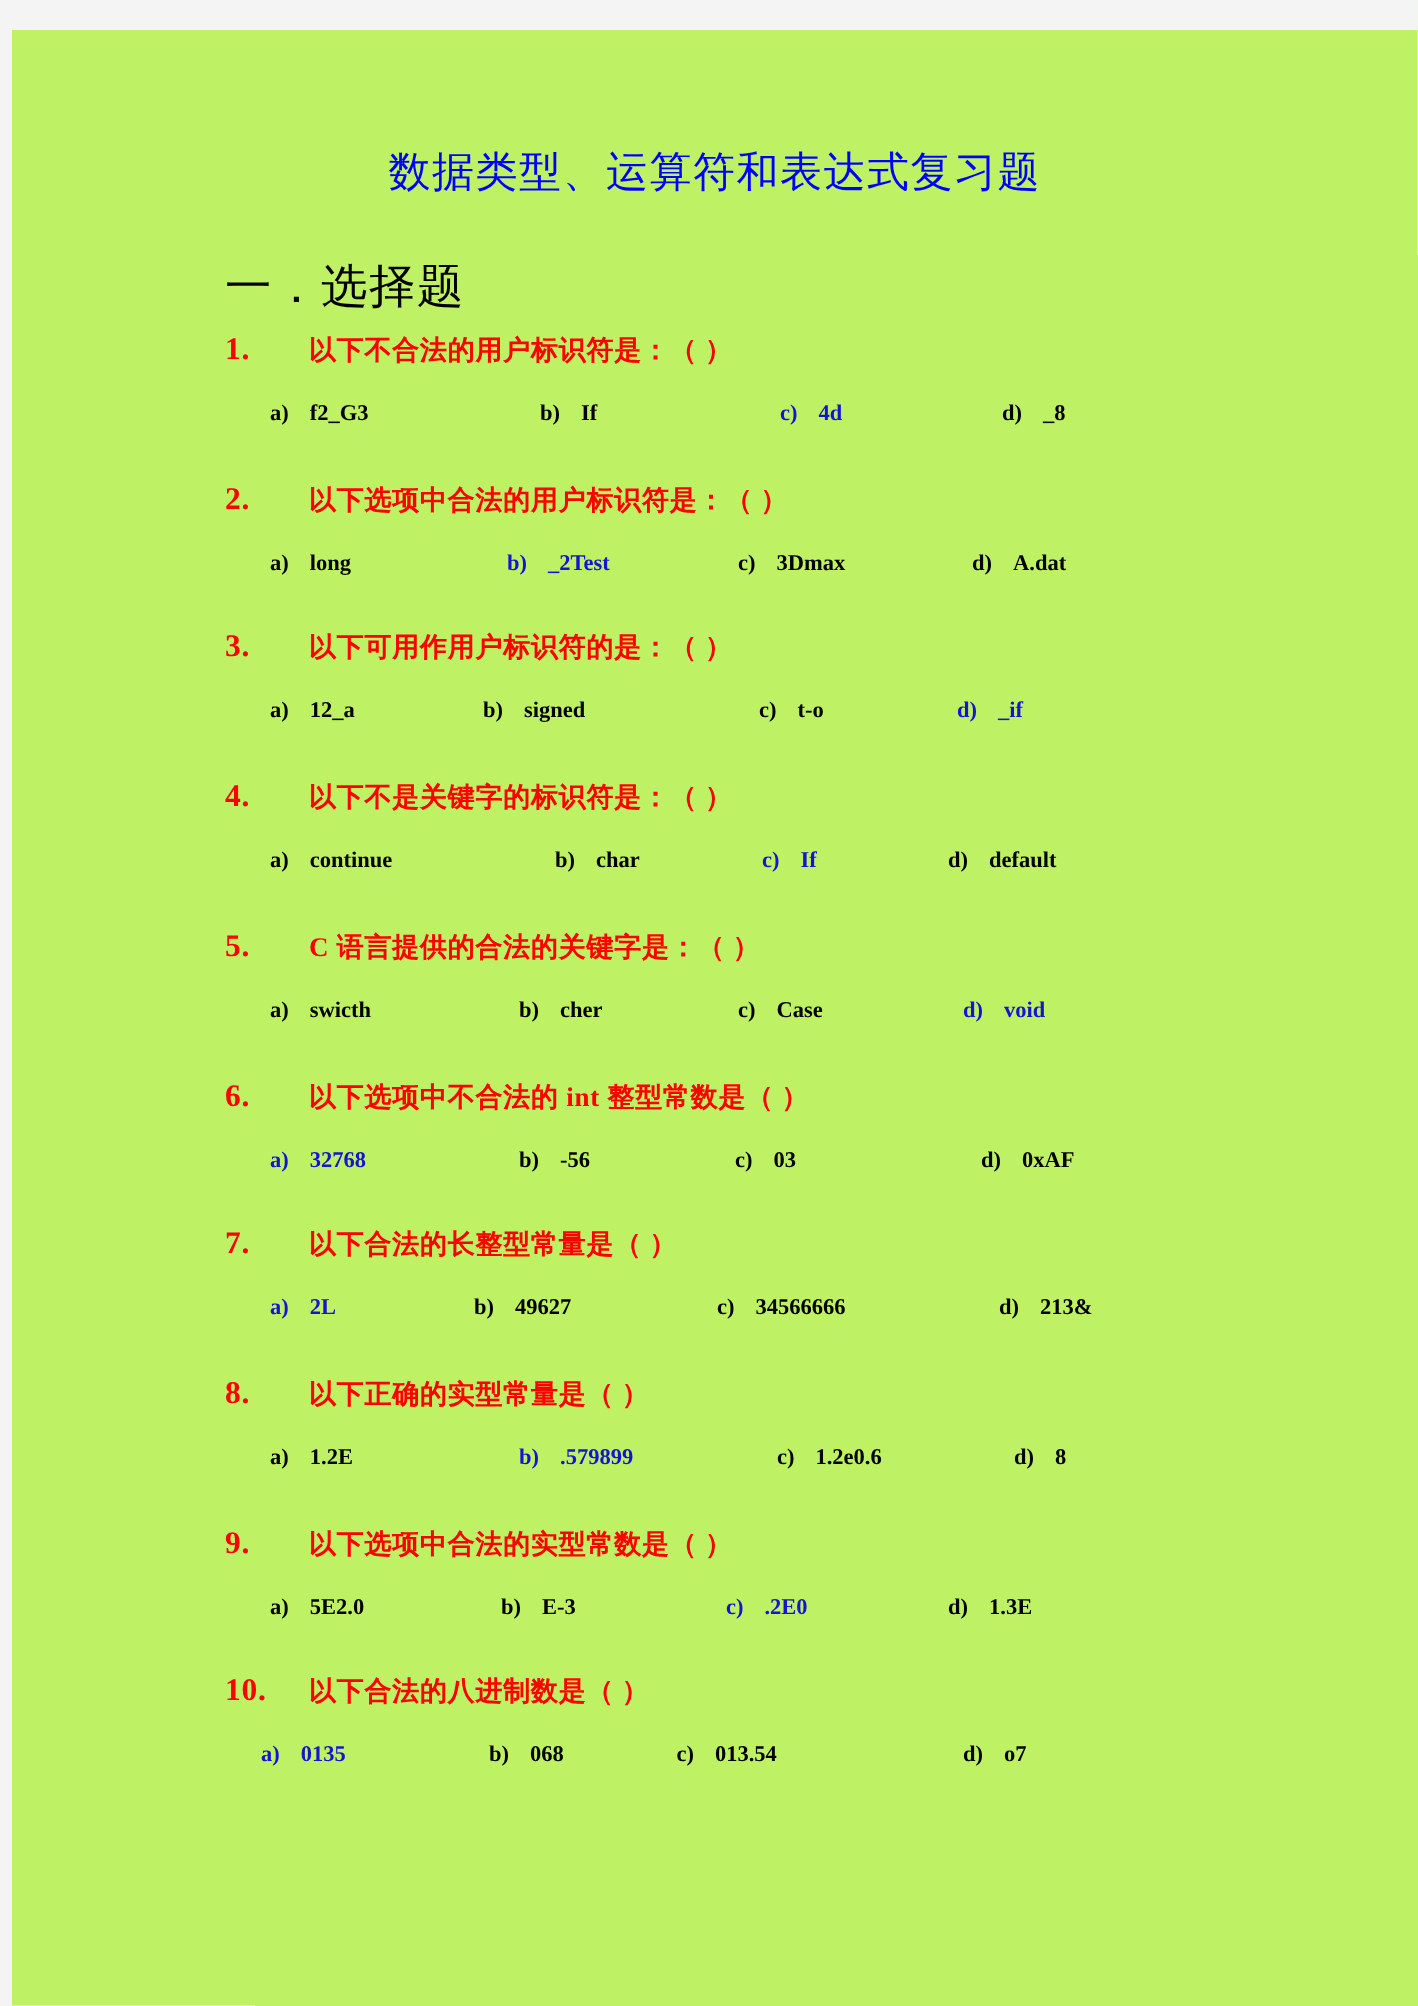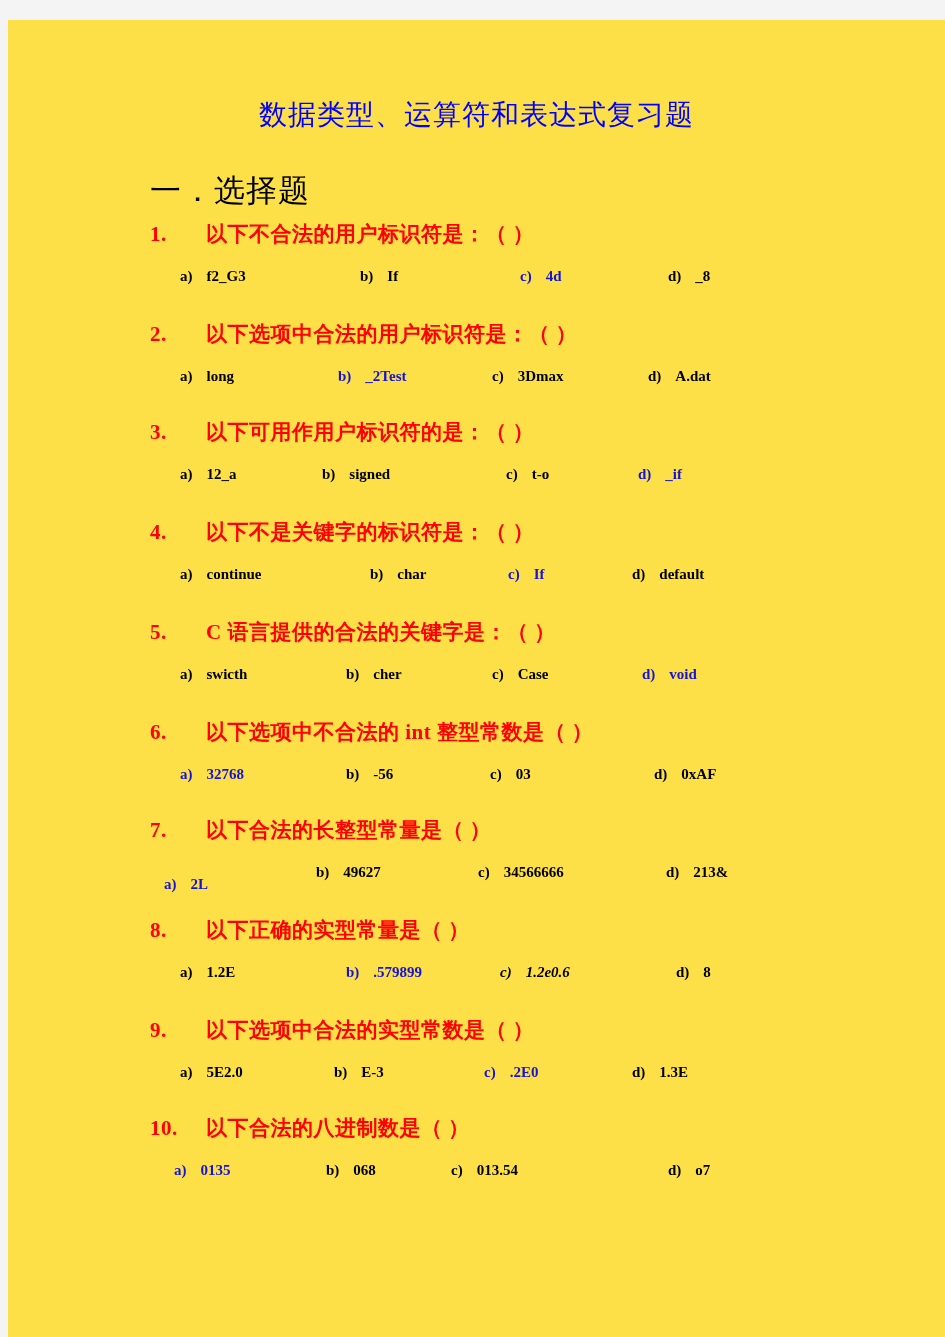--- a/index.html
+++ b/index.html
@@ -21,21 +21,21 @@
     position: absolute;
     inset: 0;
     background: #f4f4f4;
   }
   #page-sheet {
     position: absolute;
     left: 8px;
     top: 20px;
     right: 0;
     bottom: 0;
-    background: #fde047;
+    background: #bef264;
   }
 
   #page-body {
     position: absolute;
     left: 0;
     top: 0;
     width: 937px;
     height: 1317px;
     padding: 0;
   }
@@ -86,21 +86,21 @@
   .q-num {
     display: inline-block;
     min-width: 56px;
     color: #ff0000;
     font-weight: bold;
     font-size: 21px;
   }
   .q-text {
     color: #ff0000;
     font-weight: bold;
-    font-size: 21px;
+    font-size: 18px;
   }
 
   
   .opt-row {
     position: absolute;
     left: 0;
     top: 48px;
     width: 937px;
     height: 32px;
   }
@@ -186,50 +186,50 @@
             <div class="opt-row">
               <div class="opt correct" style="left: 172px;"><span class="opt-letter">a)</span><span class="opt-value">32768</span></div>
               <div class="opt" style="left: 338px;"><span class="opt-letter">b)</span><span class="opt-value">-56</span></div>
               <div class="opt" style="left: 482px;"><span class="opt-letter">c)</span><span class="opt-value">03</span></div>
               <div class="opt" style="left: 646px;"><span class="opt-letter">d)</span><span class="opt-value">0xAF</span></div>
             </div>
           </div>
           <div class="question-block" style="top: 796px;">
             <div class="q-stem"><span class="q-num">7.</span><span class="q-text">以下合法的长整型常量是（ ）</span></div>
             <div class="opt-row">
-              <div class="opt correct" style="left: 156px; margin-top: 12px;"><span class="opt-letter">a)</span><span class="opt-value">2L</span></div>
+              <div class="opt correct" style="left: 172px;"><span class="opt-letter">a)</span><span class="opt-value">2L</span></div>
               <div class="opt" style="left: 308px;"><span class="opt-letter">b)</span><span class="opt-value">49627</span></div>
               <div class="opt" style="left: 470px;"><span class="opt-letter">c)</span><span class="opt-value">34566666</span></div>
               <div class="opt" style="left: 658px;"><span class="opt-letter">d)</span><span class="opt-value">213&amp;</span></div>
             </div>
           </div>
           <div class="question-block" style="top: 896px;">
             <div class="q-stem"><span class="q-num">8.</span><span class="q-text">以下正确的实型常量是（ ）</span></div>
             <div class="opt-row">
               <div class="opt" style="left: 172px;"><span class="opt-letter">a)</span><span class="opt-value">1.2E</span></div>
               <div class="opt correct" style="left: 338px;"><span class="opt-letter">b)</span><span class="opt-value">.579899</span></div>
-              <div class="opt" style="left: 492px; font-style: italic;"><span class="opt-letter">c)</span><span class="opt-value">1.2e0.6</span></div>
+              <div class="opt" style="left: 510px;"><span class="opt-letter">c)</span><span class="opt-value">1.2e0.6</span></div>
               <div class="opt" style="left: 668px;"><span class="opt-letter">d)</span><span class="opt-value">8</span></div>
             </div>
           </div>
           <div class="question-block" style="top: 996px;">
             <div class="q-stem"><span class="q-num">9.</span><span class="q-text">以下选项中合法的实型常数是（ ）</span></div>
             <div class="opt-row">
               <div class="opt" style="left: 172px;"><span class="opt-letter">a)</span><span class="opt-value">5E2.0</span></div>
               <div class="opt" style="left: 326px;"><span class="opt-letter">b)</span><span class="opt-value">E-3</span></div>
               <div class="opt correct" style="left: 476px;"><span class="opt-letter">c)</span><span class="opt-value">.2E0</span></div>
               <div class="opt" style="left: 624px;"><span class="opt-letter">d)</span><span class="opt-value">1.3E</span></div>
             </div>
           </div>
           <div class="question-block" style="top: 1094px;">
             <div class="q-stem"><span class="q-num">10.</span><span class="q-text">以下合法的八进制数是（ ）</span></div>
             <div class="opt-row">
               <div class="opt correct" style="left: 166px;"><span class="opt-letter">a)</span><span class="opt-value">0135</span></div>
               <div class="opt" style="left: 318px;"><span class="opt-letter">b)</span><span class="opt-value">068</span></div>
               <div class="opt" style="left: 443px;"><span class="opt-letter">c)</span><span class="opt-value">013.54</span></div>
-              <div class="opt" style="left: 660px;"><span class="opt-letter">d)</span><span class="opt-value">o7</span></div>
+              <div class="opt" style="left: 634px;"><span class="opt-letter">d)</span><span class="opt-value">o7</span></div>
             </div>
           </div>
         </div>
 
     </div>
   </div>
 </div>
 
 </body></html>

